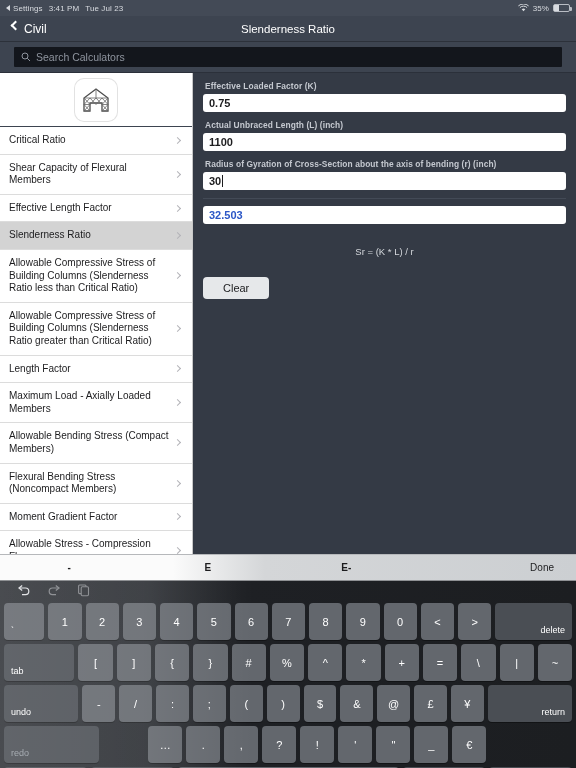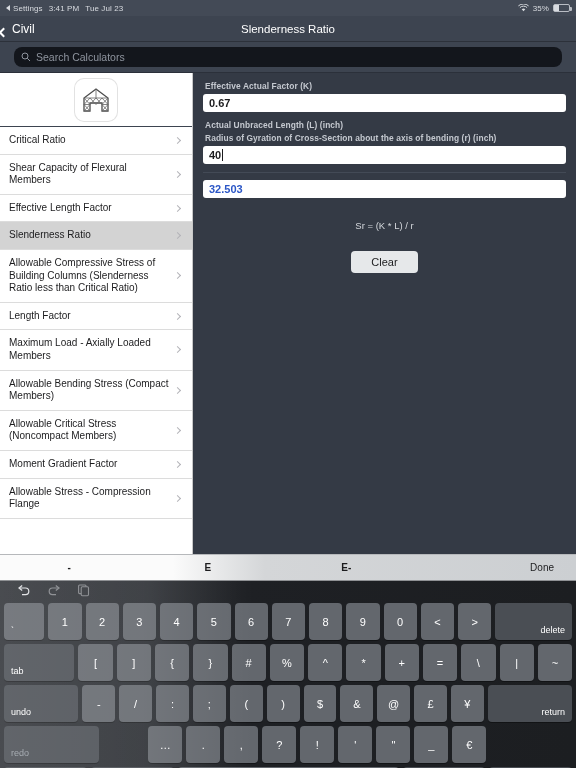--- a/index.html
+++ b/index.html
@@ -35,40 +35,40 @@
   }
   .batt i { display: block; height: 100%; width: 35%; background: #d8dbe0; }
 
   
   .navbar {
     height: 26px; background: #3d4450; position: relative;
     display: flex; align-items: center;
     border-bottom: 1px solid #2c313a;
   }
   .nav-back {
-    display: flex; align-items: flex-end; gap: 4px;
-    color: #ffffff; font-size: 12px; padding-left: 0;
+    display: flex; align-items: flex-start; gap: 4px;
+    color: #ffffff; font-size: 12px; padding-left: 12px;
   }
   .chev-left {
     width: 7px; height: 7px; border-left: 2px solid #fff; border-bottom: 2px solid #fff;
     transform: rotate(45deg); margin-right: 1px;
   }
   .nav-title {
     position: absolute; left: 0; right: 0; text-align: center;
     color: #ffffff; font-size: 11.5px;
   }
 
   
   .searchwrap {
     height: 31px; background: #3d4450;
     display: flex; align-items: center; padding: 0 14px;
     border-bottom: 1px solid #2b303a;
   }
   .searchfield {
-    flex: 1; height: 20px; background: #13161c; border-radius: 8px;
+    flex: 1; height: 20px; background: #13161c; border-radius: 1px;
     display: flex; align-items: center; gap: 5px; padding: 0 7px;
   }
   .search-ph { color: #8e949e; font-size: 10.5px; }
 
   
   .split { display: flex; height: 481px; }
   .sidebar {
     width: 193px; background: #ffffff; position: relative;
     overflow: hidden; border-right: 1px solid #c8c8c8;
   }
@@ -117,21 +117,21 @@
     background: #1c1c1e; margin-left: 1px;
   }
   .divider {
     height: 1px; background: #434a56; margin: 4px 0 7px 0;
   }
   .result-val { color: #2b56c6; }
   .formula {
     text-align: center; color: #d5d8dd; font-size: 9.5px;
     margin-top: 22px;
   }
-  .clear-row { display: flex; justify-content: center; margin-top: 20px; }
+  .clear-row { display: flex; justify-content: flex-start; margin-top: 20px; }
   .clear-btn {
     background: #e6e8ea; border-radius: 4px; color: #1c1c1e;
     font-size: 11px; padding: 5px 20px;
   }
 
   
   .accessory {
     height: 27px;
     background: linear-gradient(to right, #fbfbfb 0%, #fbfbfb 30%, #d4d6d8 46%, #cccfd2 100%);
     display: flex; align-items: center;
@@ -248,56 +248,63 @@
           </div>
           <div class="row sel">
             <div class="row-label">Slenderness Ratio</div>
             <div class="chev-r"></div>
           </div>
           <div class="row">
             <div class="row-label">Allowable Compressive Stress of Building Columns (Slenderness Ratio less than Critical Ratio)</div>
             <div class="chev-r"></div>
           </div>
           <div class="row">
+            <div class="row-label">Allowable Compressive Stress of Building Columns (Slenderness Ratio greater than Critical Ratio)</div>
+            <div class="chev-r"></div>
+          </div>
+          <div class="row">
             <div class="row-label">Length Factor</div>
             <div class="chev-r"></div>
           </div>
           <div class="row">
             <div class="row-label">Maximum Load - Axially Loaded Members</div>
             <div class="chev-r"></div>
           </div>
           <div class="row">
             <div class="row-label">Allowable Bending Stress (Compact Members)</div>
             <div class="chev-r"></div>
           </div>
           <div class="row">
-            <div class="row-label">Allowable Critical Stress (Noncompact Members)</div>
+            <div class="row-label">Flexural Bending Stress (Noncompact Members)</div>
             <div class="chev-r"></div>
           </div>
           <div class="row">
             <div class="row-label">Moment Gradient Factor</div>
             <div class="chev-r"></div>
           </div>
           <div class="row">
             <div class="row-label">Allowable Stress - Compression Flange</div>
             <div class="chev-r"></div>
           </div>
         </div>
     </div>
 
     <div class="panel">
       <div id="form-fields">
-          <div class="field-label">Effective Actual Factor (K)</div>
+          <div class="field-label">Effective Loaded Factor (K)</div>
           <div class="input">
-            <span>0.67</span>
+            <span>0.75</span>
           </div>
           <div class="field-label">Actual Unbraced Length (L) (inch)</div>
+          <div class="input">
+            <span>1100</span>
+          </div>
           <div class="field-label">Radius of Gyration of Cross-Section about the axis of bending (r) (inch)</div>
           <div class="input">
-            <span>40</span>
+            <span>30</span>
             <span class="caret"></span>
           </div>
         </div>
 
       <div class="divider"></div>
 
       <div class="input">
         <span class="result-val">32.503</span>
       </div>
 

